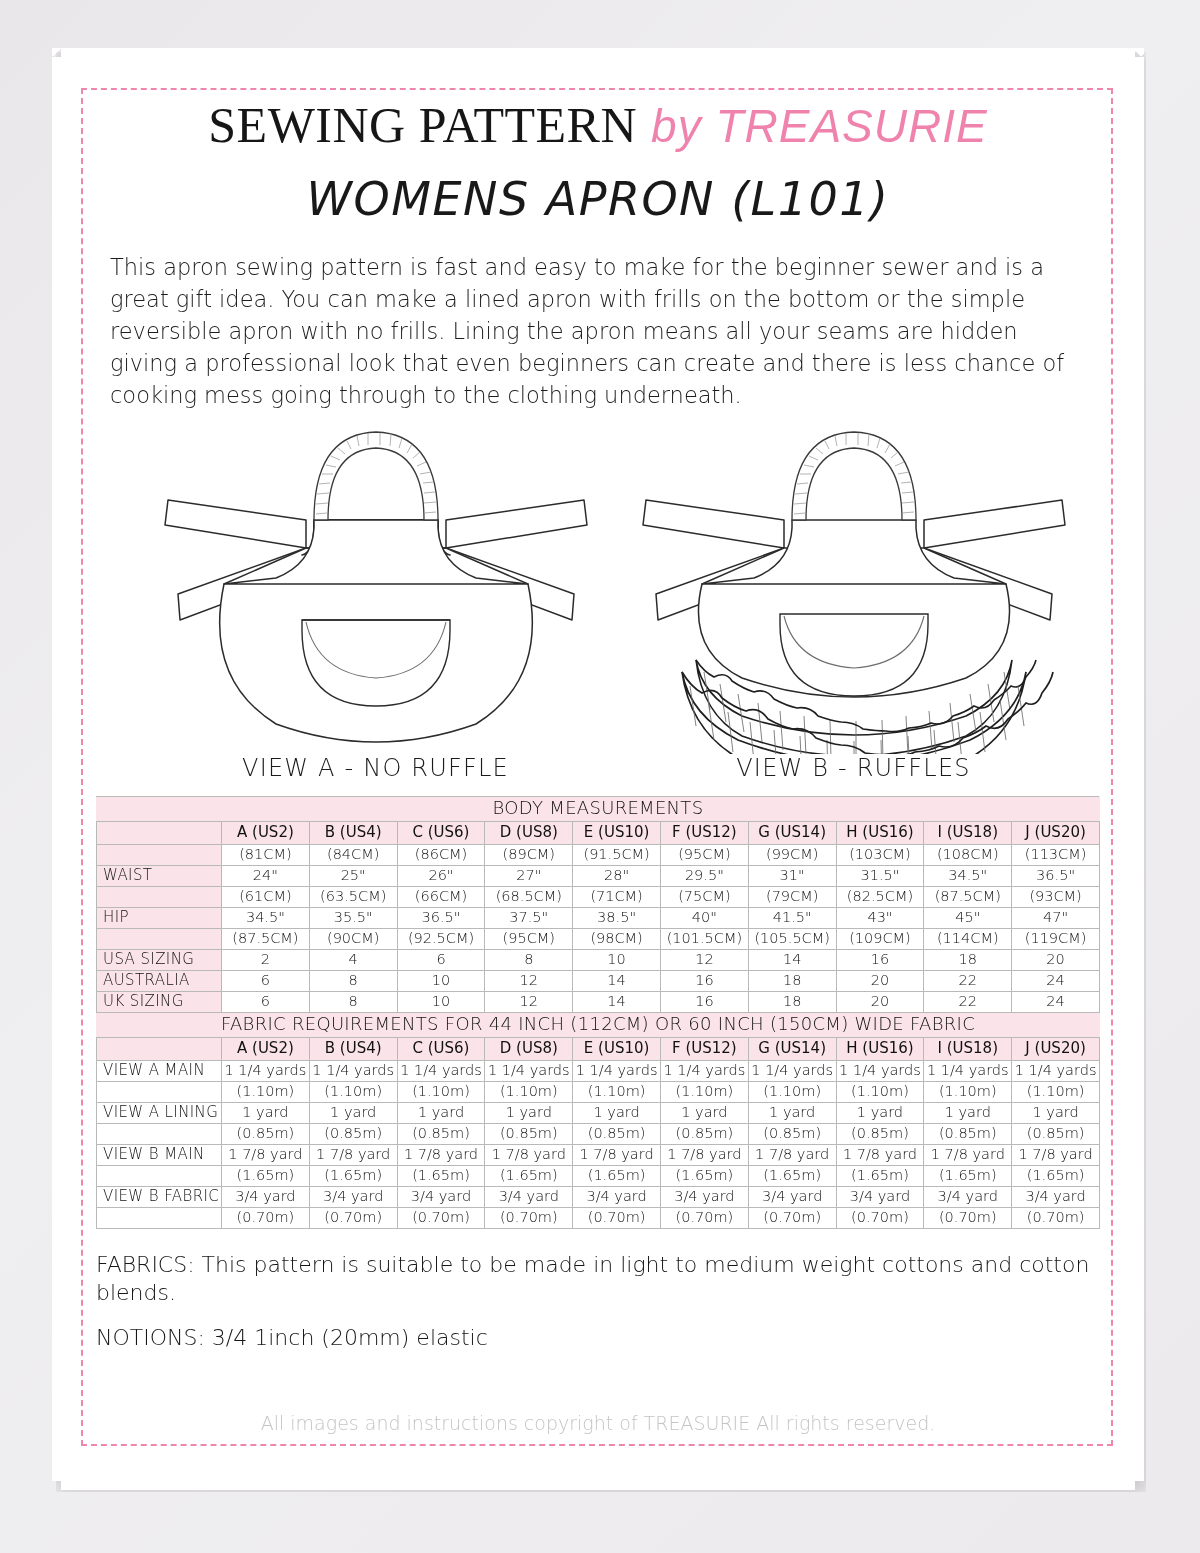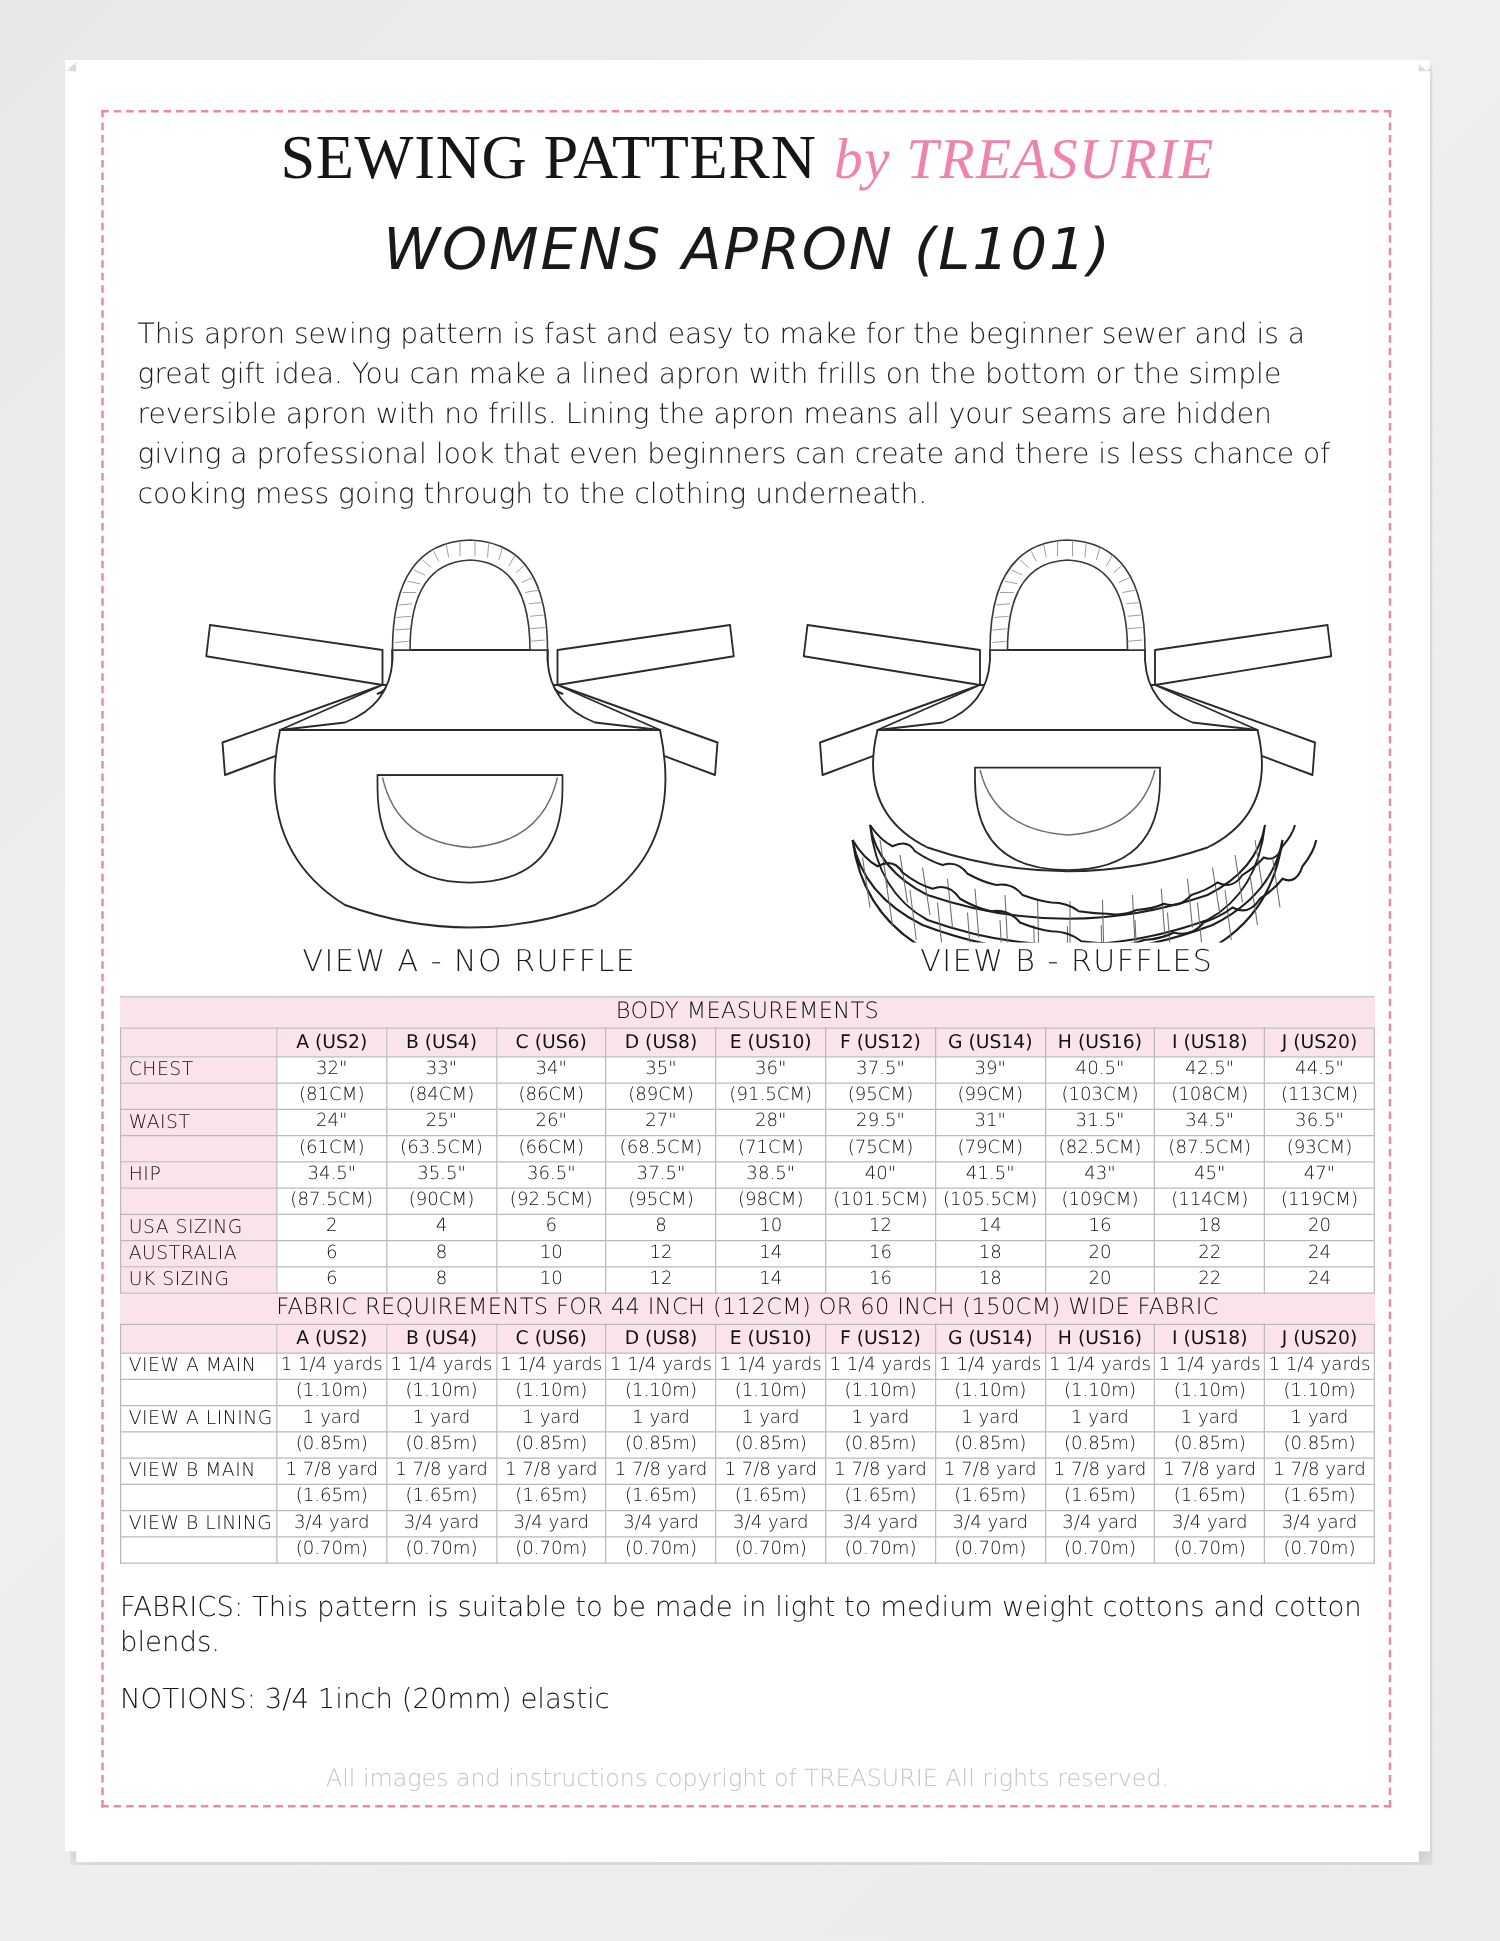--- a/index.html
+++ b/index.html
@@ -92,21 +92,21 @@
   .t-main {
     font-size: 50px;
     letter-spacing: 0.5px;
     color: #161616;
     font-family: Liberation Serif, serif;
     font-weight: 400;
   }
   .t-by {
     font-size: 46px;
     color: #f083ad;
-    font-family: Liberation Serif, serif;
+    font-family: Liberation Sans, sans-serif;
     font-style: italic;
     font-weight: 300;
     letter-spacing: 1px;
     margin-left: 14px;
   }
   .subtitle {
     text-align: center;
     font-size: 46px;
     color: #191919;
     margin-top: 22px;
@@ -408,33 +408,20 @@
               <td class="colhead">C (US6)</td>
               <td class="colhead">D (US8)</td>
               <td class="colhead">E (US10)</td>
               <td class="colhead">F (US12)</td>
               <td class="colhead">G (US14)</td>
               <td class="colhead">H (US16)</td>
               <td class="colhead">I (US18)</td>
               <td class="colhead">J (US20)</td>
             </tr>
             <tr>
-              <td class="rowlbl lbl-pink">CHEST</td>
-              <td>32"</td>
-              <td>33"</td>
-              <td>34"</td>
-              <td>35"</td>
-              <td>36"</td>
-              <td>37.5"</td>
-              <td>39"</td>
-              <td>40.5"</td>
-              <td>42.5"</td>
-              <td>44.5"</td>
-            </tr>
-            <tr>
               <td class="rowlbl lbl-pink"></td>
               <td class="cm">(81CM)</td>
               <td class="cm">(84CM)</td>
               <td class="cm">(86CM)</td>
               <td class="cm">(89CM)</td>
               <td class="cm">(91.5CM)</td>
               <td class="cm">(95CM)</td>
               <td class="cm">(99CM)</td>
               <td class="cm">(103CM)</td>
               <td class="cm">(108CM)</td>
@@ -619,21 +606,21 @@
               <td class="cm">(1.65m)</td>
               <td class="cm">(1.65m)</td>
               <td class="cm">(1.65m)</td>
               <td class="cm">(1.65m)</td>
               <td class="cm">(1.65m)</td>
               <td class="cm">(1.65m)</td>
               <td class="cm">(1.65m)</td>
               <td class="cm">(1.65m)</td>
             </tr>
             <tr>
-              <td class="rowlbl">VIEW B LINING</td>
+              <td class="rowlbl">VIEW B FABRIC</td>
               <td>3/4 yard</td>
               <td>3/4 yard</td>
               <td>3/4 yard</td>
               <td>3/4 yard</td>
               <td>3/4 yard</td>
               <td>3/4 yard</td>
               <td>3/4 yard</td>
               <td>3/4 yard</td>
               <td>3/4 yard</td>
               <td>3/4 yard</td>

